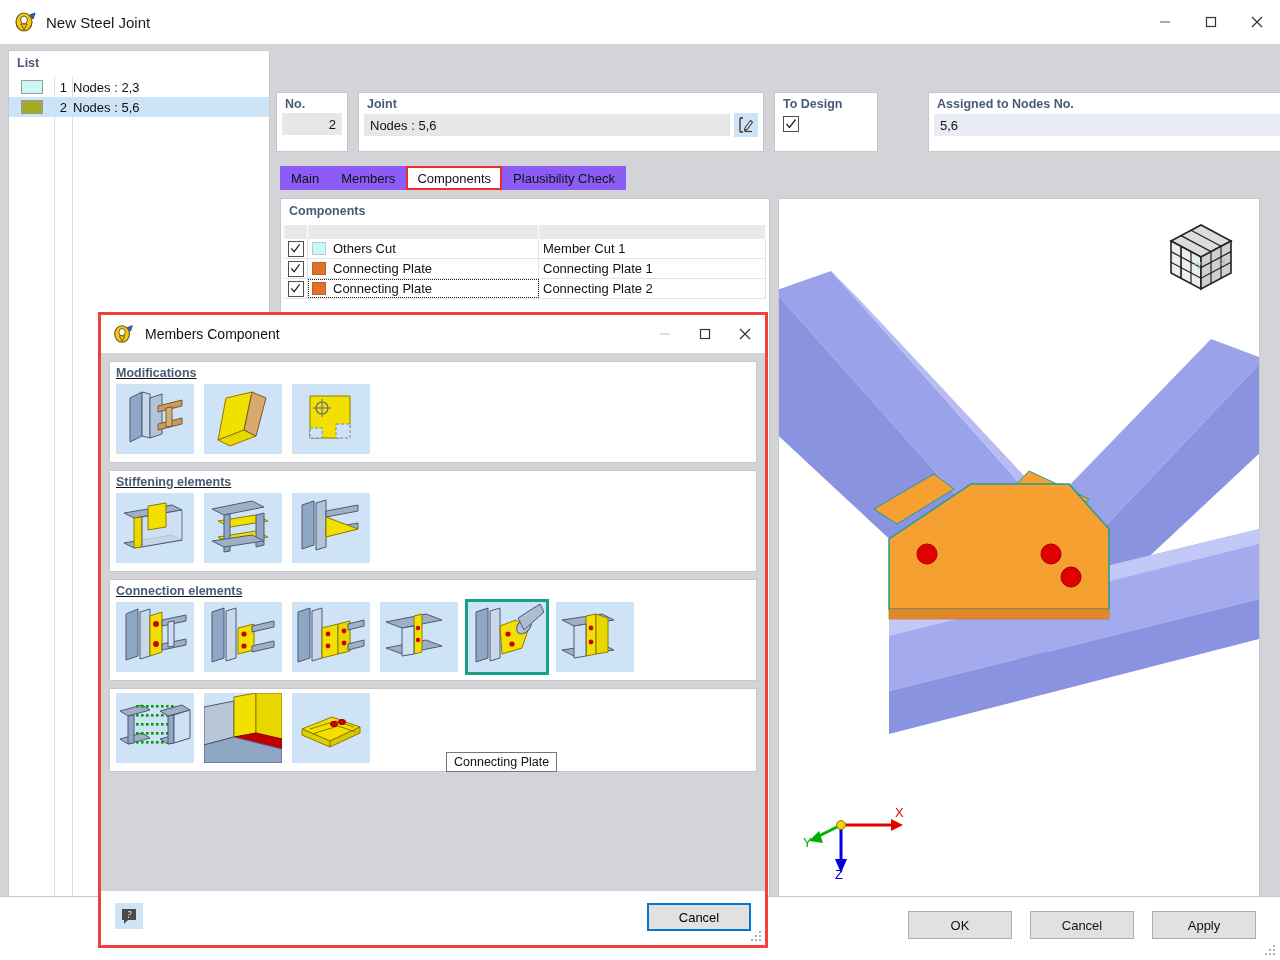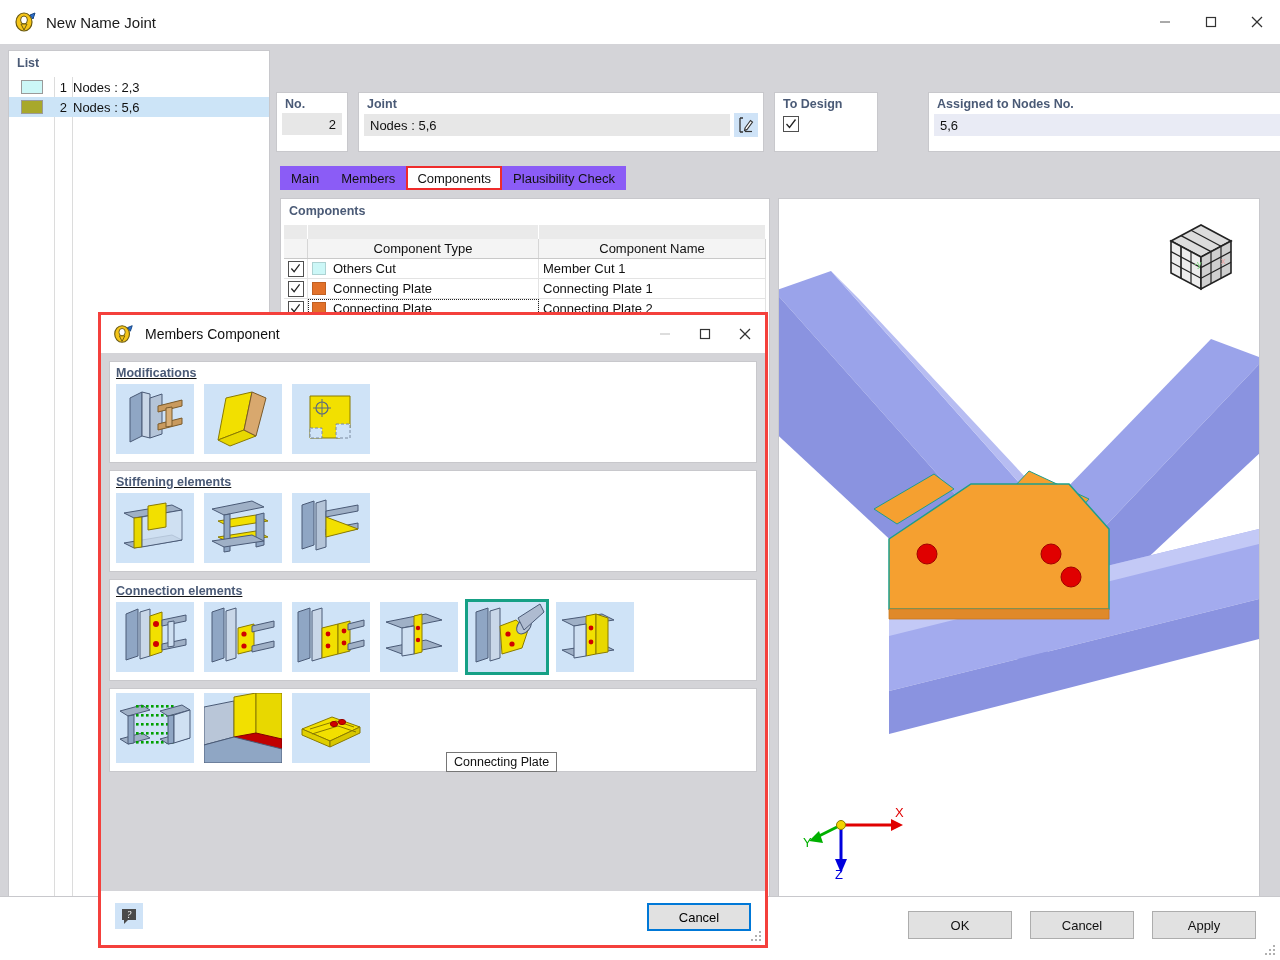--- a/index.html
+++ b/index.html
@@ -144,21 +144,21 @@
 
   <div class="titlebar">
     <span class="title-icon">
       <svg width="26" height="26" viewBox="0 0 26 26">
         <ellipse cx="12" cy="13" rx="8" ry="9" fill="#f5c518" stroke="#6b5a10" stroke-width="1.2"></ellipse>
         <ellipse cx="12" cy="11" rx="3.4" ry="4" fill="#fff" stroke="#6b5a10" stroke-width="1"></ellipse>
         <path d="M18 6 L23 4 L21 10 Z" fill="#2b6fd1" stroke="#17457f" stroke-width="1"></path>
         <path d="M9 15 L15 15 L12 21 Z" fill="#f5c518" stroke="#6b5a10" stroke-width="1"></path>
       </svg>
     </span>
-    <span class="title-text">New Name Joint</span>
+    <span class="title-text">New Steel Joint</span>
     <div class="win-btns">
       <div class="win-btn">
         <svg width="12" height="12" viewBox="0 0 12 12">
             <line x1="1" y1="6" x2="11" y2="6" stroke="#555" stroke-width="1"></line>
           </svg>
       </div>
       <div class="win-btn">
         <svg width="12" height="12" viewBox="0 0 12 12">
             <rect x="1.5" y="1.5" width="9" height="9" fill="none" stroke="#333" stroke-width="1.2"></rect>
           </svg>
@@ -247,25 +247,20 @@
       </div>
 
     <div class="comp-panel">
       <div class="panel-caption">Components</div>
       <div class="comp-grid">
         <div class="grid-groupbar">
           <div class="gg" style="width:24px"></div>
           <div class="gg" style="width:231px"></div>
           <div class="gg" style="flex:1"></div>
         </div>
-        <div class="grid-head" id="grid-head">
-            <div class="gh" style="width: 24px;"></div>
-            <div class="gh" style="width: 231px;">Component Type</div>
-            <div class="gh" style="flex: 1 1 0%;">Component Name</div>
-          </div>
         <div id="grid-body">
             <div class="grid-row">
               <div class="gc chkcell" style="width:24px">
                 <span class="chk">
                   <svg width="11" height="11" viewBox="0 0 12 12">
                     <polyline points="1.5,6 4.5,9.5 10.5,1.5" fill="none" stroke="#222" stroke-width="1.3"></polyline>
                   </svg>
                 </span>
               </div>
               <div class="gc" style="width:231px">

